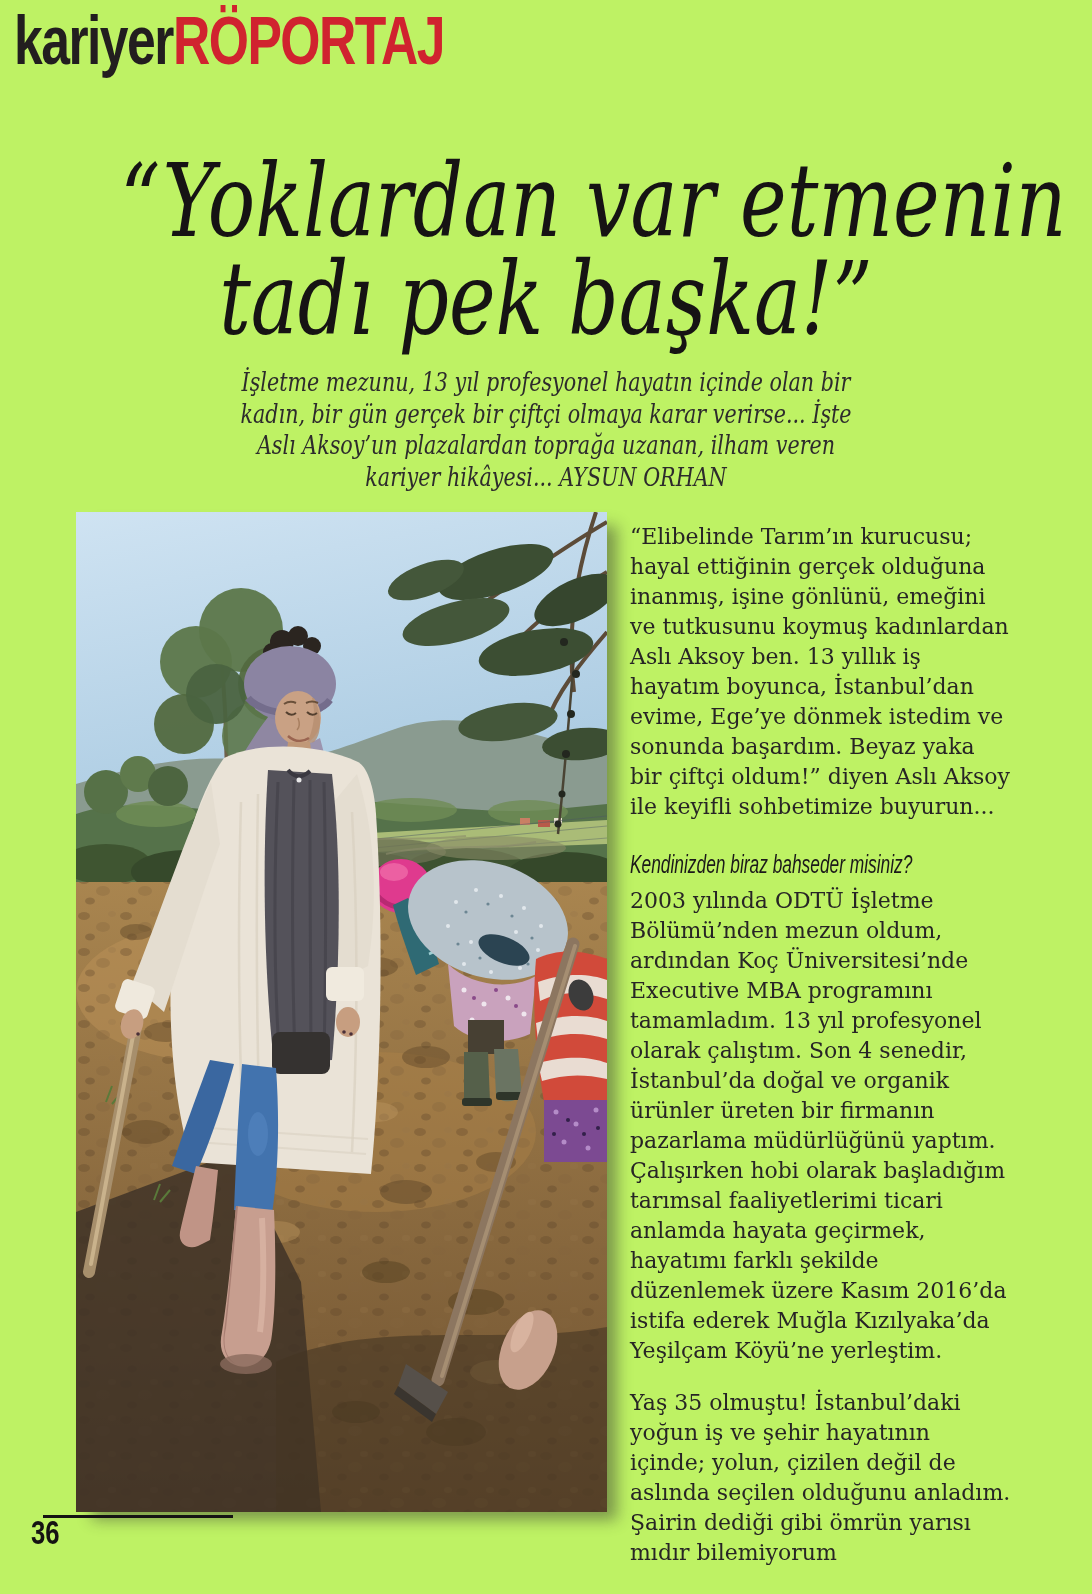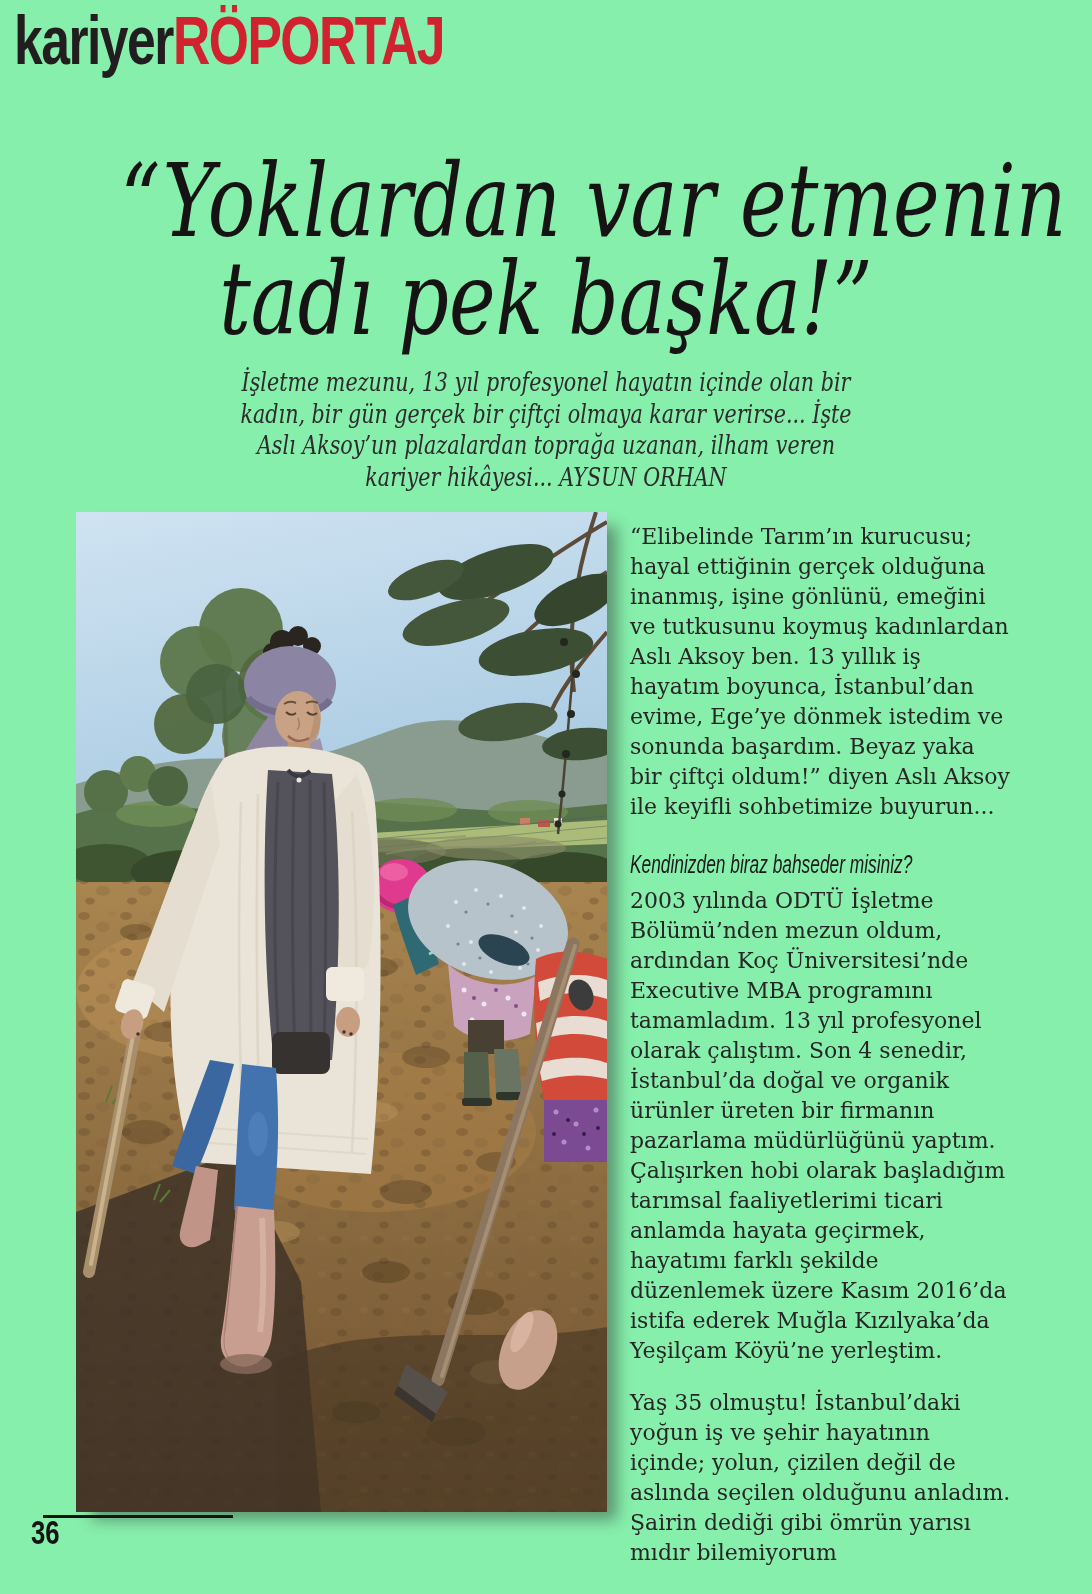--- a/index.html
+++ b/index.html
@@ -1,16 +1,16 @@
 <!DOCTYPE html>
 <html><head>
 <meta charset="utf-8">
 <style>
   html,body{margin:0;padding:0;background:#ffffff;}
-  .page{position:relative;width:1092px;height:1594px;background:#86efac;overflow:hidden;
+  .page{position:relative;width:1092px;height:1594px;background:#bef264;overflow:hidden;
         font-family:"Liberation Sans",sans-serif;}
 
   
   .masthead{position:absolute;left:14px;top:6px;font-family:"Liberation Sans",sans-serif;
             font-weight:bold;font-size:68px;letter-spacing:-2px;white-space:nowrap;
             transform:scaleX(.76);transform-origin:left top;line-height:1;}
   .masthead .m-black{color:#221e1f;}
   .masthead .m-red{color:#d0232f;}
 
   

